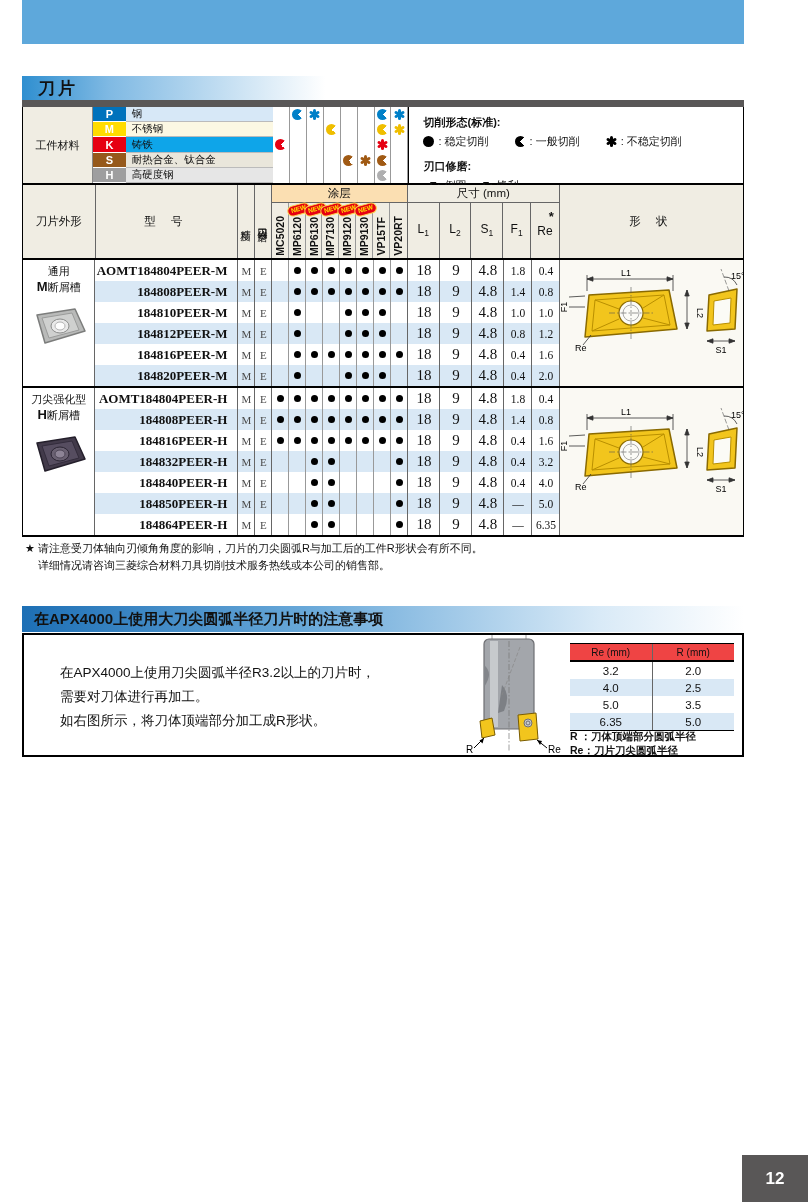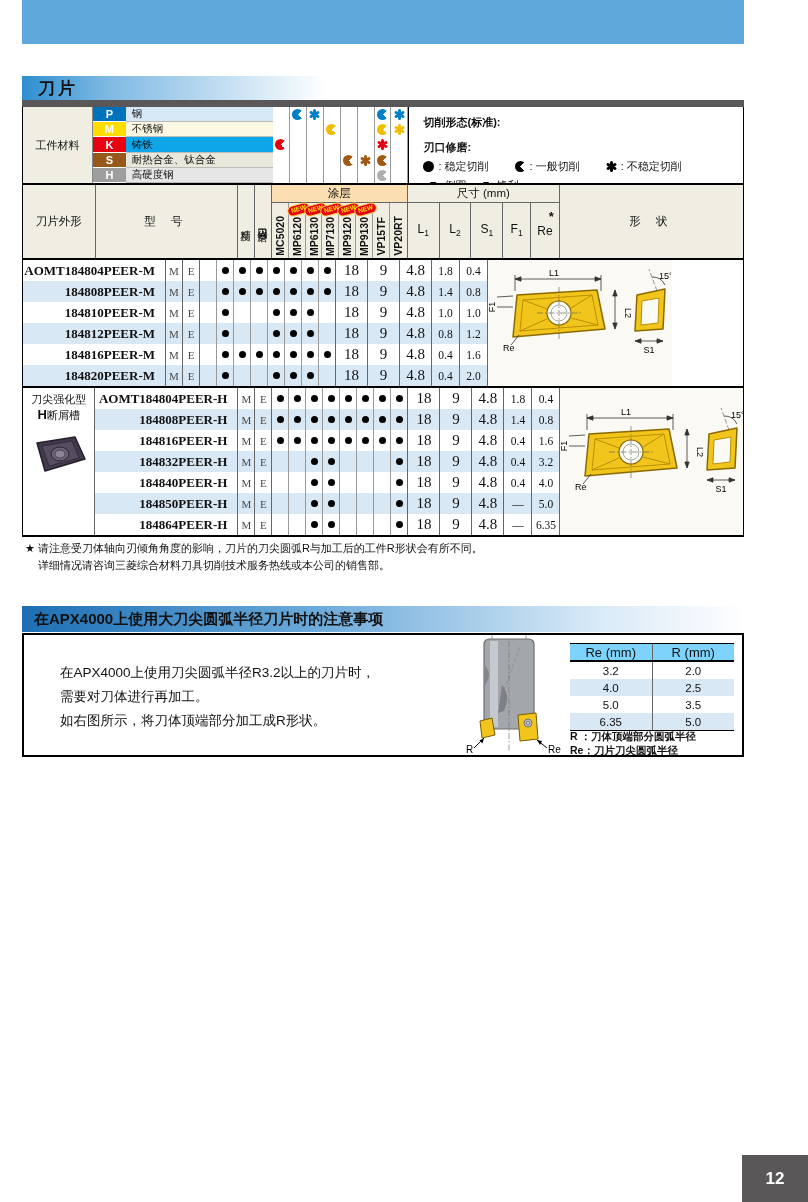--- a/index.html
+++ b/index.html
@@ -90,21 +90,21 @@
 
   
   .sec2-title { position:absolute; left:22px; top:606px; width:722px; height:26px;
     background:linear-gradient(90deg,#1d6fb5 0%,#6aa9d9 40%,#d9eaf7 80%,#ffffff 100%);
     display:flex; align-items:center; padding-left:12px; font-weight:bold; font-size:15px; }
   .apx-box { position:absolute; left:22px; top:633px; width:722px; height:124px; border:2px solid #000; background:#fff; }
   .apx-text { position:absolute; left:36px; top:26px; font-size:13.5px; line-height:24px; }
   .apx-tool { position:absolute; left:408px; top:0; }
   .apx-table { position:absolute; left:546px; top:8px; width:164px; font-size:11.5px;
     border-top:1px solid #000; border-bottom:1px solid #000; }
-  .apx-thead { display:flex; height:18px; background:#7dd3fc; border-bottom:2px solid #000; font-size:13px; }
+  .apx-thead { display:flex; height:18px; background:#ef4444; border-bottom:2px solid #000; font-size:10px; }
   .apx-thead div { flex:1; display:flex; align-items:center; justify-content:center; border-right:1px solid #666; }
   .apx-thead div:last-child { border-right:none; }
   .apx-row { display:flex; height:17px; }
   .apx-row.alt { background:#d9e8f5; }
   .apx-row div { flex:1; display:flex; align-items:center; justify-content:center; border-right:1px solid #666; }
   .apx-row div:last-child { border-right:none; }
   .apx-notes { position:absolute; left:546px; top:94px; font-size:10.5px; font-weight:bold; line-height:14px; }
 
   .page-num { position:absolute; right:0; bottom:0; width:66px; height:47px; background:#595757;
     color:#fff; font-weight:bold; font-size:17px; display:flex; align-items:center; justify-content:center; }
@@ -212,35 +212,35 @@
         <div class="mat-icon-cell"></div>
         <div class="mat-icon-cell"></div>
         <div class="mat-icon-cell"></div>
         <div class="mat-icon-cell">
           <span class="ic general" style="--c:#afafb0"></span>
         </div>
         <div class="mat-icon-cell"></div>
       </div>
     <div class="legend">
       <b>切削形态(标准):</b>
-      <div class="row" style="margin-top:10px">
-          <b>刃口修磨:</b>
-        </div>
       <div class="row">
         <span class="ic stable" style="--c:#000"></span>
         <span>: <span>稳定切削</span></span>
         <span class="gap"></span>
         <span class="ic general" style="--c:#000"></span>
         <span>: <span>一般切削</span></span>
         <span class="gap"></span>
         <span class="ic unstable" style="--c:#000">
             <i></i>
           </span>
         <span>: <span>不稳定切削</span></span>
       </div>
+      <div class="row" style="margin-top:10px">
+          <b>刃口修磨:</b>
+        </div>
       <div class="row" style="padding-left:6px">
         <b>E:</b>
         <span>倒圆</span>
         <span class="gap" style="width:8px"></span>
         <b>F:</b>
         <span>锋利</span>
       </div>
     </div>
   </div>
 
@@ -306,20 +306,30 @@
             <div class="h-size-col" style="width: 28px;">
               <span>Re</span>
               <span class="sup">*</span>
             </div>
           </div>
       </div>
       <div class="hcell h-form">形 状</div>
     </div>
 
     <div class="group">
+      <div class="g-left">
+        <div>通用</div>
+        <div><span class="code">M</span><span>断屑槽</span></div>
+        <svg width="60" height="42" viewBox="0 0 60 42">
+          <polygon points="8,10 46,4 56,26 16,38" fill="#b9bab9" stroke="#7c7d7c" stroke-width="1.5" stroke-linejoin="round"></polygon>
+          <polygon points="13,13 43,8 50,25 20,33" fill="#cfd0cf" stroke="#9a9b9a" stroke-width="1"></polygon>
+          <ellipse cx="31" cy="21" rx="9" ry="7" fill="#e9e9e9" stroke="#8b8c8b"></ellipse>
+          <ellipse cx="31" cy="21" rx="5" ry="4" fill="#fdfdfd" stroke="#b2b2b2"></ellipse>
+        </svg>
+      </div>
       <div class="g-rows">
           <div class="trow">
             <div class="c c-model">AOMT184804PEER-M</div>
             <div class="c c-acc">M</div>
             <div class="c c-edge">E</div>
             <div class="c c-dotcell"></div>
             <div class="c c-dotcell">
               <span class="dot"></span>
             </div>
             <div class="c c-dotcell">

